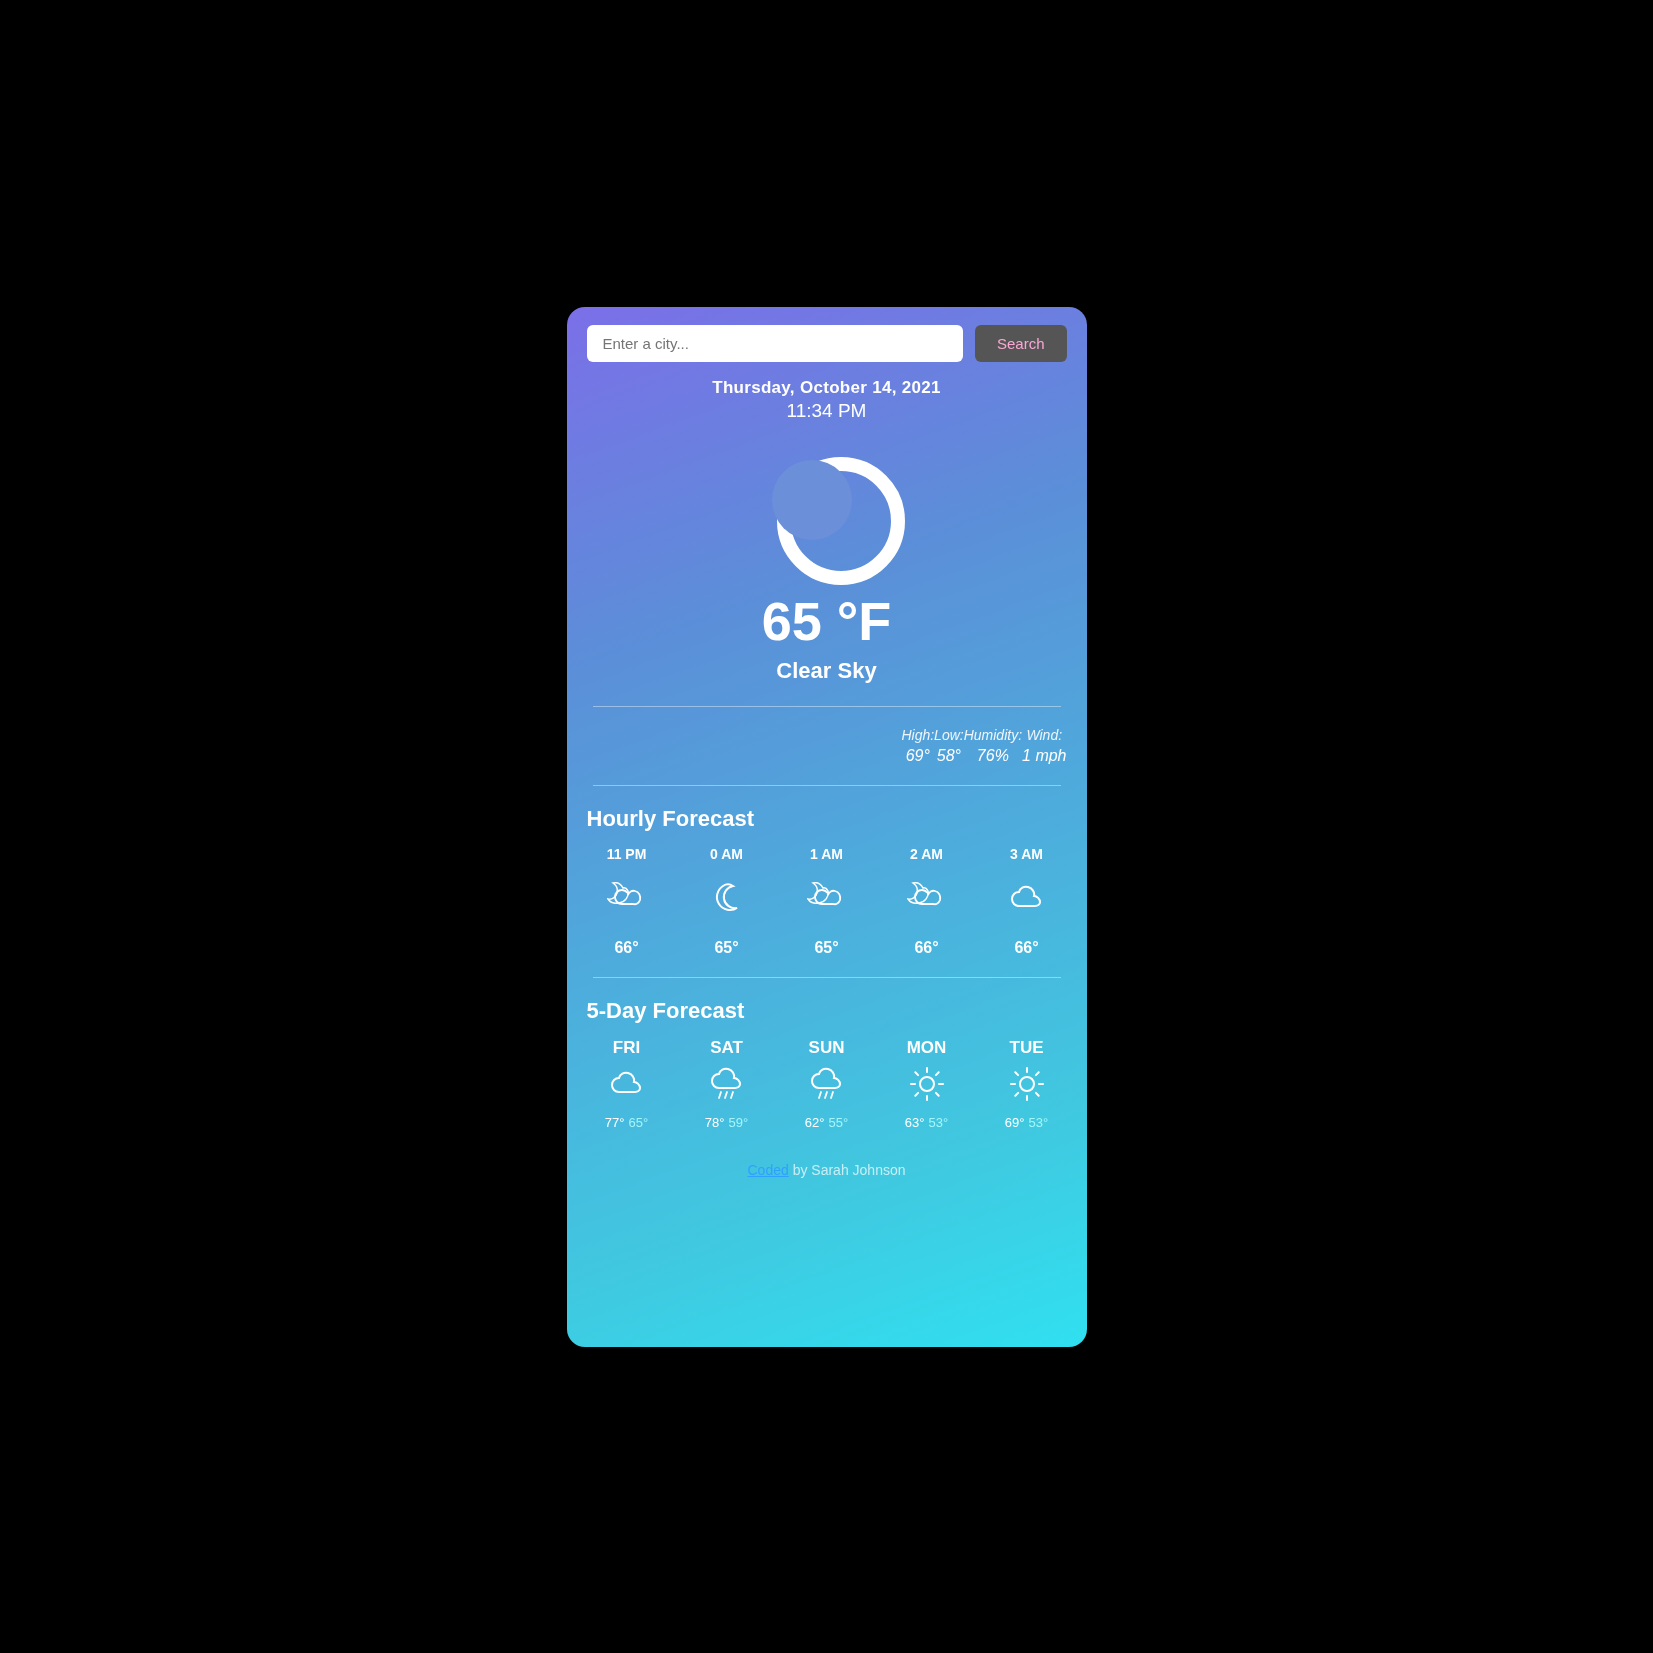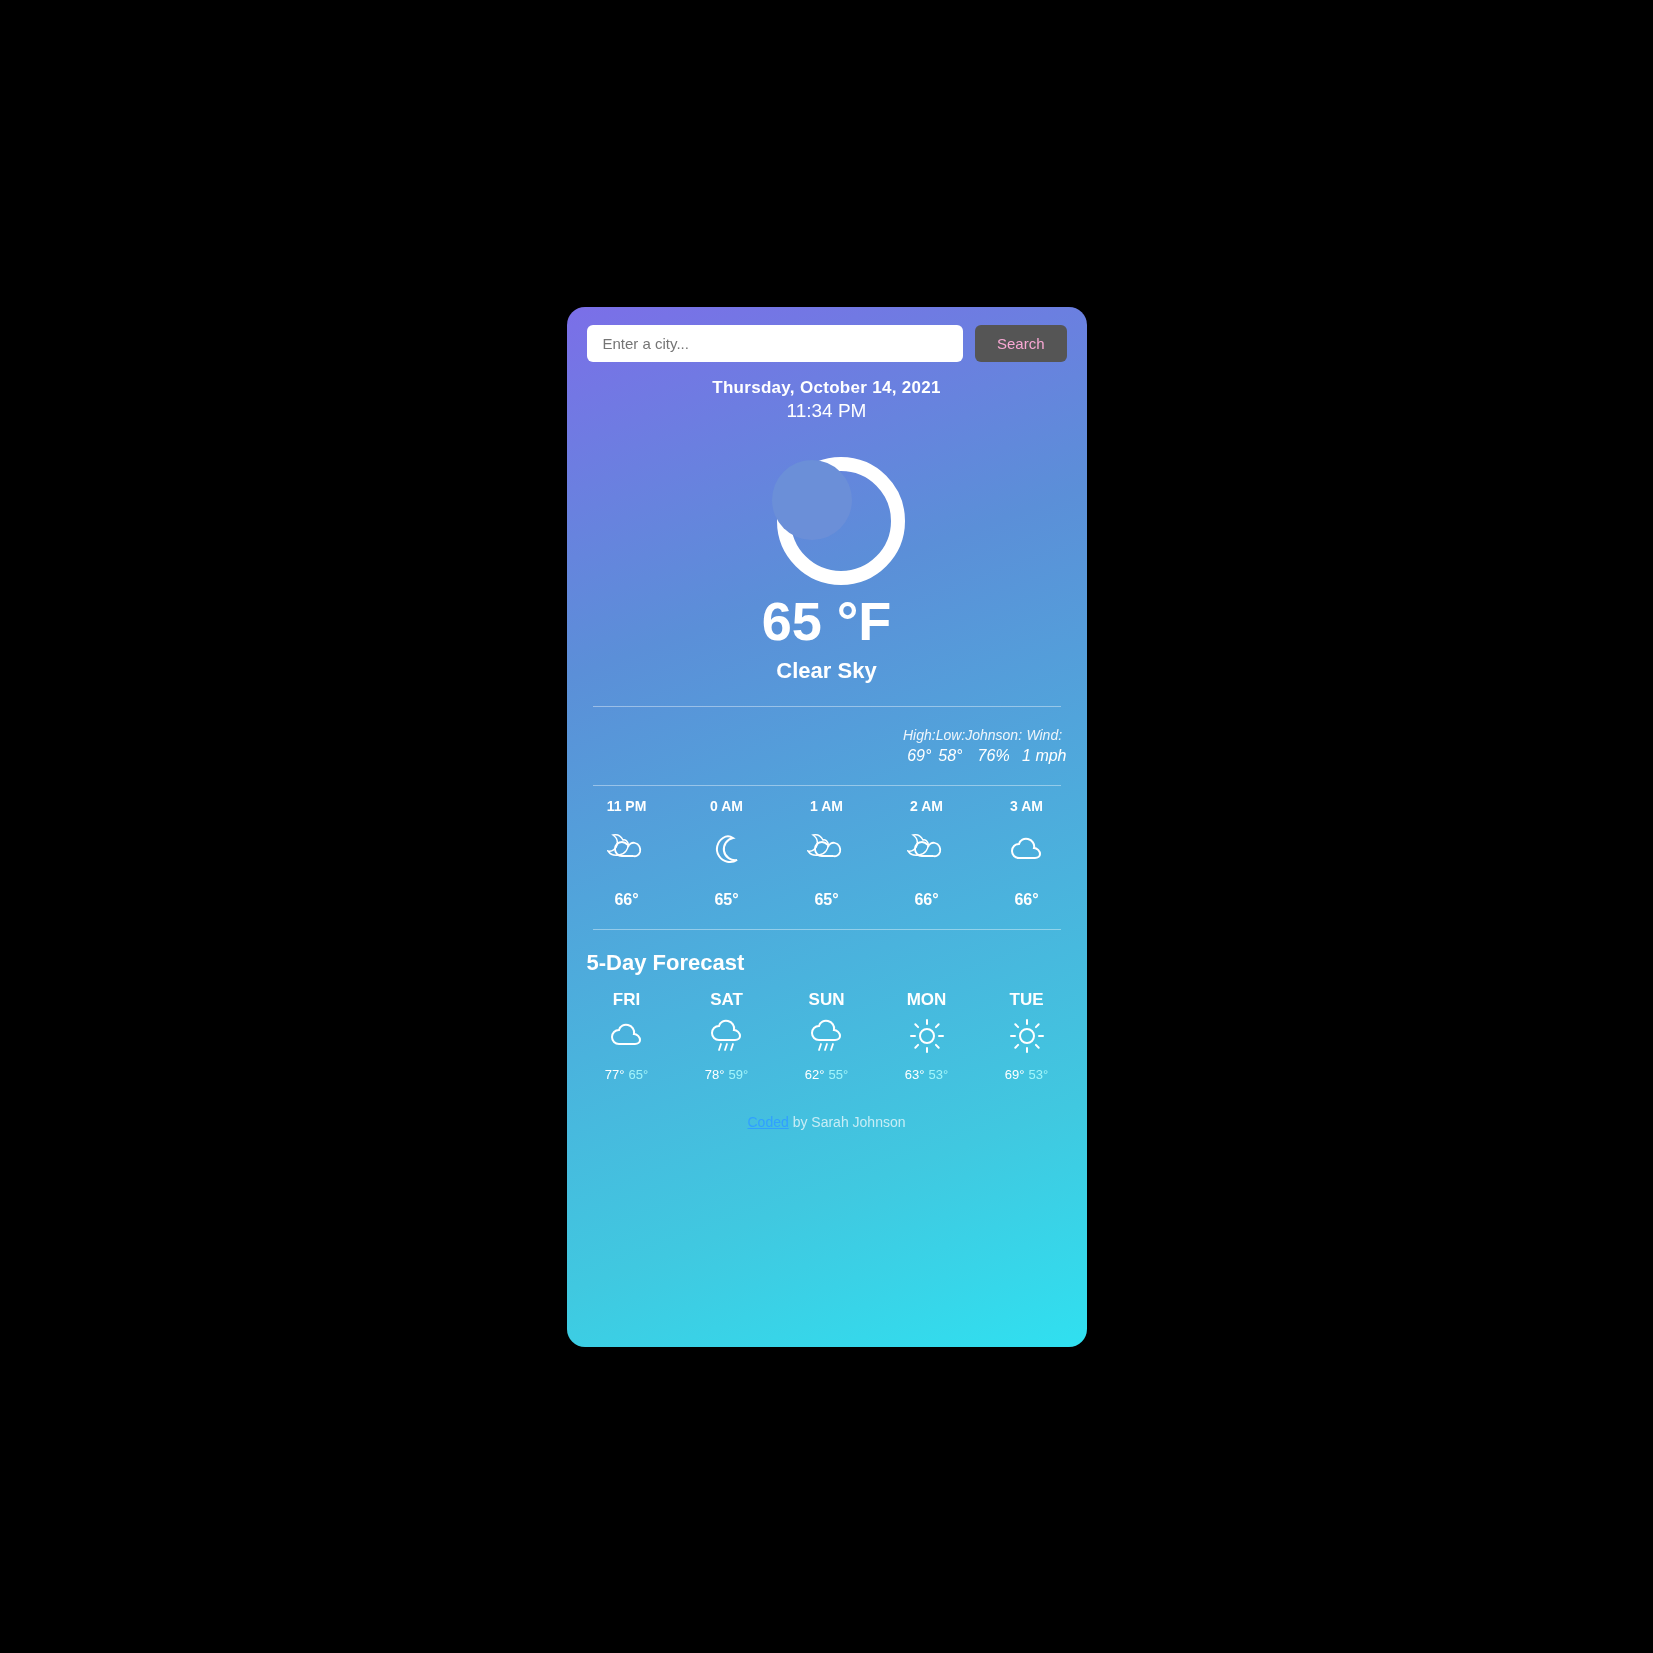--- a/index.html
+++ b/index.html
@@ -239,31 +239,32 @@
   <div class="stats-row">
     <div class="stat-item">
       <div class="stat-label">High:</div>
       <div class="stat-value">69°</div>
     </div>
     <div class="stat-item">
       <div class="stat-label">Low:</div>
       <div class="stat-value">58°</div>
     </div>
     <div class="stat-item">
-      <div class="stat-label">Johnson:</div>
+      <div class="stat-label">Humidity:</div>
       <div class="stat-value">76%</div>
     </div>
     <div class="stat-item">
       <div class="stat-label">Wind:</div>
       <div class="stat-value">1 mph</div>
     </div>
   </div>
 
   <hr class="divider">
 
+  <div class="section-title">Hourly Forecast</div>
 
   <div class="hourly-row" id="hourly-row">
       <div class="hourly-item">
     <div class="hourly-time">11 PM</div>
     <div class="hourly-icon"><svg width="40" height="40" viewBox="0 0 40 40" fill="none" xmlns="http://www.w3.org/2000/svg">
       <path d="M16 10 C14 6 10 4 6 5 C9 7 11 11 10 15 C9 19 5 22 1 21 C3 24 7 26 12 25 C18 24 22 19 21 13 C20 11 18 9 16 10Z" stroke="white" stroke-width="1.5" fill="none"></path>
       <path d="M21 17 C22 14 25 12 28 13 C32 14 34 18 33 22 C32 25 29 27 26 26 L15 26 C11 26 8 23 8 19 C8 15 11 12 15 12 C17 12 19 13 21 15" stroke="white" stroke-width="1.8" fill="none"></path>
     </svg></div>
     <div class="hourly-temp">66°</div>
   </div>

